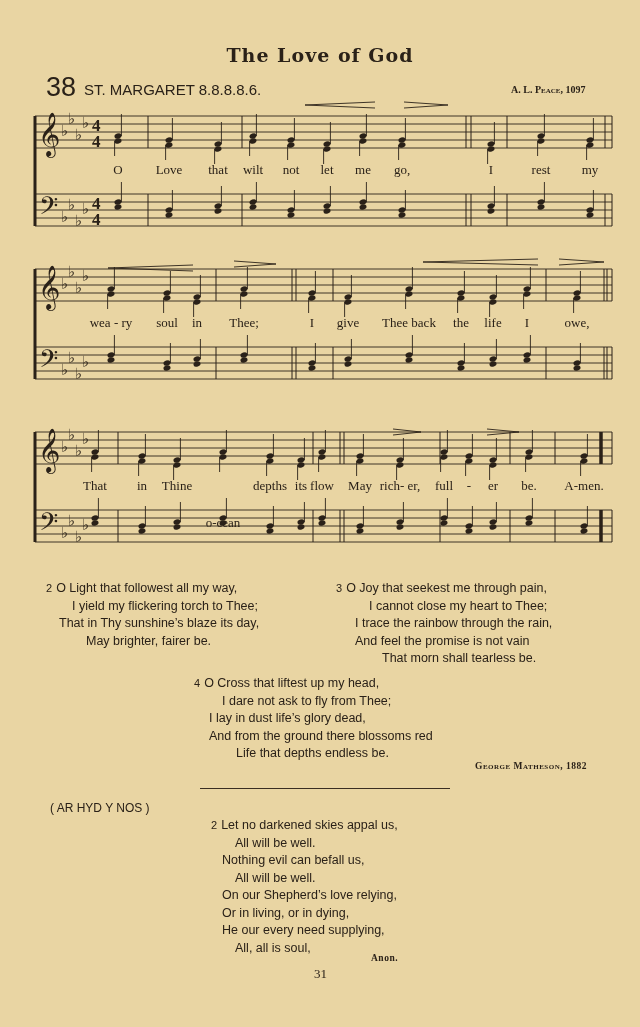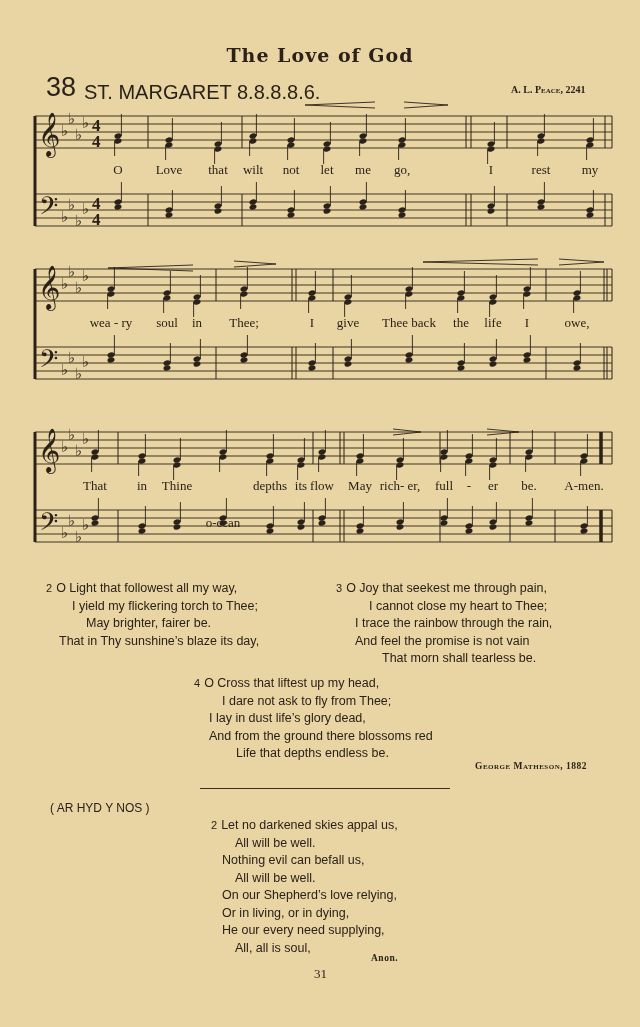--- a/index.html
+++ b/index.html
@@ -10,21 +10,21 @@
     font-family:"DejaVu Serif", serif;
     position:relative;
   }
   .abs { position:absolute; }
   .title {
     left:0; width:640px; top:44px; text-align:center;
     font-family:"DejaVu Serif", serif; font-size:19px; letter-spacing:1px;
     font-weight:bold;
   }
   .hymn-num { left:30px; top:72px; font-family:"Liberation Sans", sans-serif; font-size:27px;margin-left:16px; }
-  .tune { left:84px; top:81px; font-family:"Liberation Sans", sans-serif; font-size:20px; }
+  .tune { left:84px; top:81px; font-family:"Liberation Sans", sans-serif; font-size:15px; }
   .composer { left:511px; top:84px; font-family:"Liberation Serif", serif; font-size:10px; font-weight:bold; font-variant:small-caps; }
   svg.system { position:absolute; left:0; }
   .lyric {
     position:absolute; font-family:"Liberation Serif", serif; font-size:13px;
     white-space:nowrap; transform:translateX(-50%);
   }
   .verse {
     position:absolute; font-family:Liberation Sans, sans-serif; font-size:12.5px;
     line-height:17.5px; white-space:nowrap;
   }
@@ -34,21 +34,21 @@
   .rule { position:absolute; height:1px; background:#3a2e22; }
   .tag { font-family:"Liberation Sans", sans-serif; font-size:12px; }
   .pageno { font-family:"Liberation Serif", serif; font-size:13px; }
 </style>
 </head>
 <body>
 
 <div class="abs title">The Love of God</div>
 <div class="abs hymn-num">38</div>
 <div class="abs tune">ST. MARGARET  8.8.8.8.6.</div>
-<div class="abs composer">A. L. Peace, 2241</div>
+<div class="abs composer">A. L. Peace, 1097</div>
 
 <div id="music">
     <svg class="system" width="640" height="150" style="top: 102px;">
       <line x1="35" x2="612" y1="14" y2="14" stroke="#2a2118" stroke-width="0.9"></line>
       <line x1="35" x2="612" y1="22" y2="22" stroke="#2a2118" stroke-width="0.9"></line>
       <line x1="35" x2="612" y1="30" y2="30" stroke="#2a2118" stroke-width="0.9"></line>
       <line x1="35" x2="612" y1="38" y2="38" stroke="#2a2118" stroke-width="0.9"></line>
       <line x1="35" x2="612" y1="46" y2="46" stroke="#2a2118" stroke-width="0.9"></line>
       <line x1="35" x2="612" y1="92" y2="92" stroke="#2a2118" stroke-width="0.9"></line>
       <line x1="35" x2="612" y1="100" y2="100" stroke="#2a2118" stroke-width="0.9"></line>
@@ -475,22 +475,22 @@
       <path d="M0,1 L28,4 L0,7" fill="none" stroke="#2a2118" stroke-width="0.9"></path>
     </svg>
     <svg class="system" width="34" height="8" style="left: 487px; top: 428px;">
       <path d="M0,1 L32,4 L0,7" fill="none" stroke="#2a2118" stroke-width="0.9"></path>
     </svg>
   </div>
 
 <div class="verse" style="left:46px; top:580px;">
   <span class="ln"><span class="vnum">2</span><span>O Light that followest all my way,</span></span>
   <span class="ln" style="padding-left:26px;">I yield my flickering torch to Thee;</span>
+  <span class="ln" style="padding-left:13px;">That in Thy sunshine’s blaze its day,</span>
   <span class="ln" style="padding-left:40px;">May brighter, fairer be.</span>
-  <span class="ln" style="padding-left:13px;">That in Thy sunshine’s blaze its day,</span>
 </div>
 
 <div class="verse" style="left:336px; top:580px;">
   <span class="ln"><span class="vnum">3</span><span>O Joy that seekest me through pain,</span></span>
   <span class="ln" style="padding-left:33px;">I cannot close my heart to Thee;</span>
   <span class="ln" style="padding-left:19px;">I trace the rainbow through the rain,</span>
   <span class="ln" style="padding-left:19px;">And feel the promise is not vain</span>
   <span class="ln" style="padding-left:46px;">That morn shall tearless be.</span>
 </div>
 

